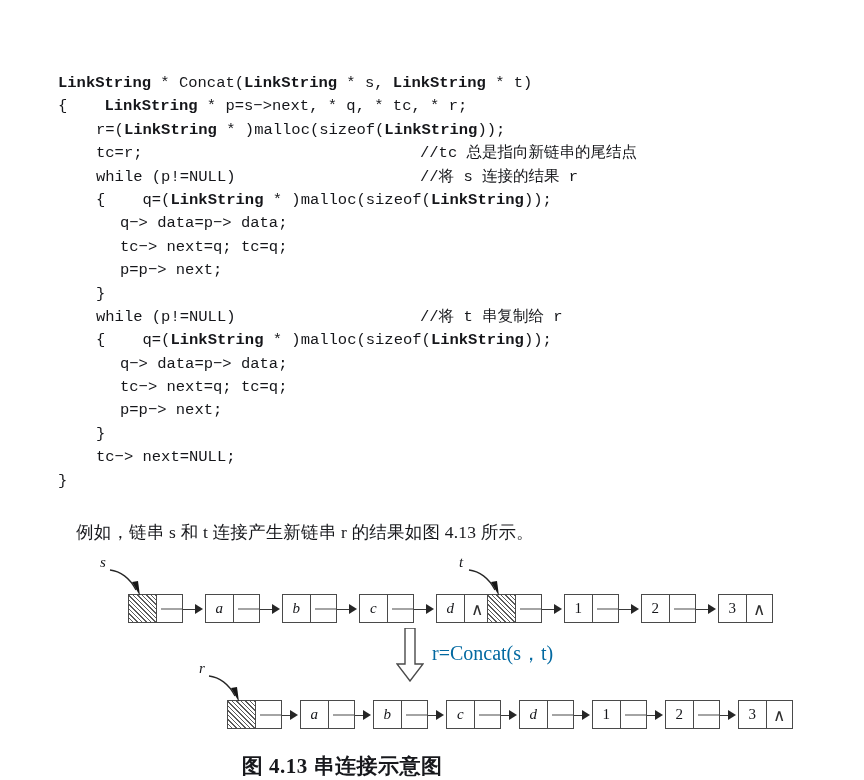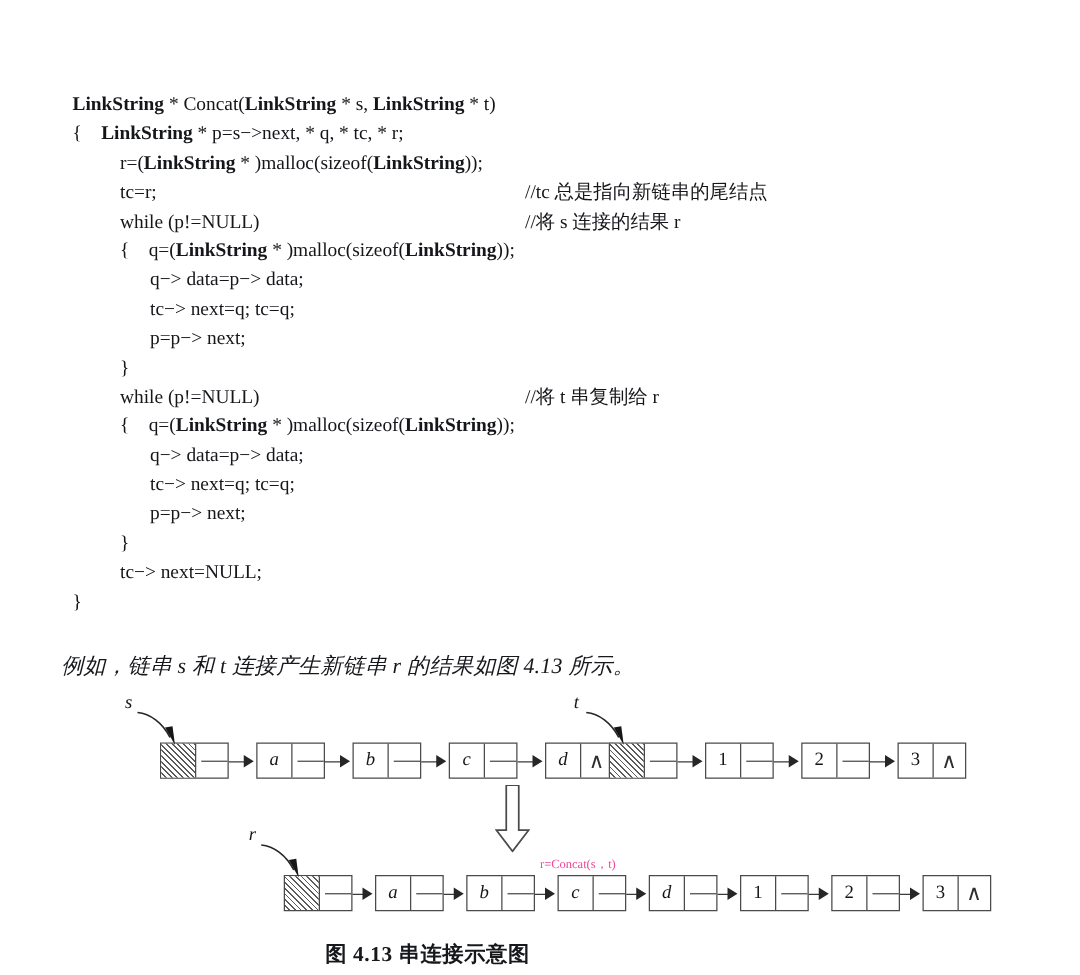--- a/index.html
+++ b/index.html
@@ -16,26 +16,26 @@
   
   .para{
     position:absolute;
     font-size:17.5px;
     line-height:32px;
     letter-spacing:.2px;
     color:#17181c;
     white-space:pre-wrap;
   }
   #intro-para{left:10px;top:4px;width:844px;text-indent:34px;text-align:justify;}
-  #example-para{left:49px;top:516px;width:700px;font-style:italic;}
+  #example-para{left:76px;top:516px;width:700px;}
 
   
   #code-block{
     position:absolute;left:58px;top:72px;width:720px;
-    font-family:Liberation Serif, serif;
+    font-family:Liberation Mono, monospace;
     font-size:15.5px;
     line-height:23.4px;
     color:#15161a;
   }
   .cl{position:relative;height:23.4px;white-space:pre;}
   .cl .cm{position:absolute;left:362px;top:0;white-space:pre;}
   .kw{font-weight:bold;}
   .cmtxt{font-size:15.5px;}
 
   
@@ -90,30 +90,29 @@
     font-family:"DejaVu Sans",sans-serif;
   }
   .ptrlabel{
     position:absolute;
     font-size:15px;font-style:italic;
     color:#15161a;
   }
   .caption{
     position:absolute;
     width:684px;text-align:center;
-    font-size:17px;font-weight:bold;
+    font-size:21px;font-weight:bold;
     color:#17181c;
     letter-spacing:.5px;
   }
   #concat-label{
     position:absolute;
-    font-size:10px;
-    color:#ec4899;
+    font-size:20px;
+    color:#0369a1;
     white-space:pre;
-    margin-top:44px;
   }
   .curvearrow{position:absolute;}
 </style>
 </head>
 <body>
 
 <div class="page">
 
 
   <div id="code-block">

